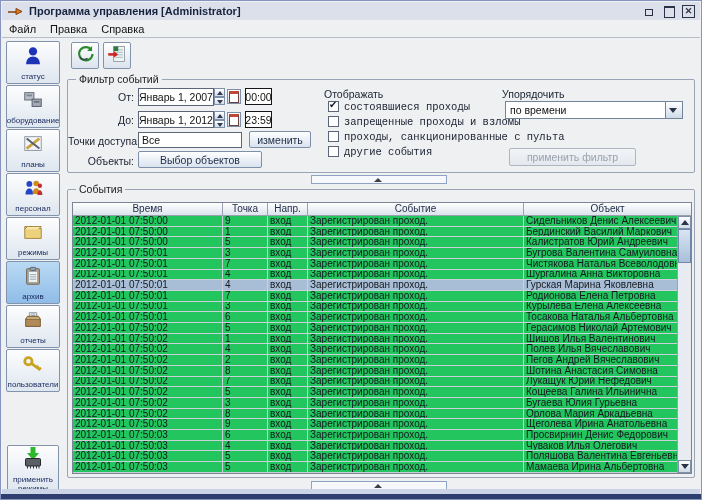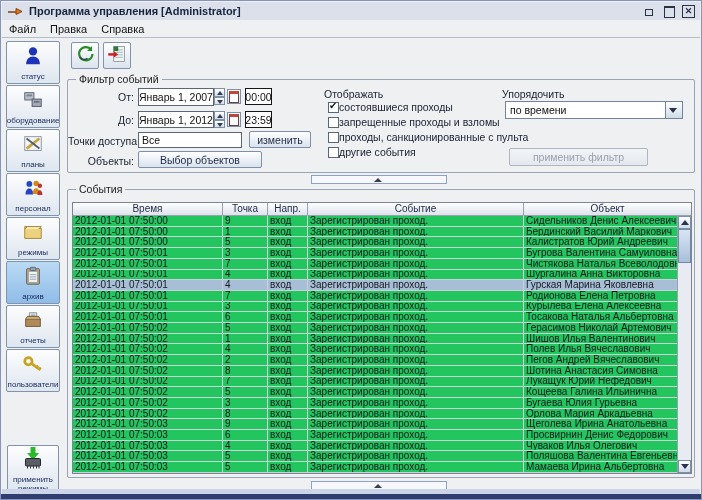--- a/index.html
+++ b/index.html
@@ -48,21 +48,21 @@
     box-sizing:border-box;font-size:10.5px;color:#1c2a44;display:flex;align-items:center;justify-content:center;white-space:nowrap;}
   .btn.disabled{background:linear-gradient(#f2f4f7,#e4e8ee);border-color:#aeb6c2;color:#9aa2ae;}
   .spin{position:absolute;width:11px;height:17px;display:flex;flex-direction:column;}
   .spin span{flex:1;background:linear-gradient(#fff,#d4dde9);border:1px solid #7e90a8;position:relative;}
   .spin span::after{content:"";position:absolute;left:2px;border-left:3px solid transparent;border-right:3px solid transparent;}
   .spin .up::after{top:2px;border-bottom:4px solid #333c50;}
   .spin .dn::after{top:2px;border-top:4px solid #333c50;}
   .calbtn{position:absolute;width:14px;height:15px;background:linear-gradient(#fff,#d4dde9);
     border:1px solid #7e90a8;box-sizing:border-box;display:flex;align-items:center;justify-content:center;}
   .calglyph{width:8px;height:8px;background:#fff;border:1px solid #6a4040;border-top:3px solid #c04838;}
-  .cbrow{position:absolute;display:flex;align-items:center;}
+  .cbrow{position:absolute;display:flex;align-items:flex-start;gap:5px;font-family:Liberation Mono, monospace;}
   .cbbox{width:11px;height:11px;background:#fff;border:1px solid #5a6578;box-sizing:border-box;position:relative;}
   .cbbox.checked::after{content:"✔";position:absolute;top:-3px;left:0;font-size:10px;color:#101822;
     font-family:"DejaVu Sans",sans-serif;}
   .cblabel{font-size:10.5px;color:#1a2030;white-space:nowrap;}
   .dd{position:absolute;background:#fff;border:1px solid #72849c;box-sizing:border-box;}
   .dd .val{position:absolute;left:4px;top:2px;font-size:10.5px;color:#111;white-space:nowrap;}
   .dd .ddbtn{position:absolute;right:0;top:0;bottom:0;width:16px;background:linear-gradient(#fff,#cfdbe8);
     border-left:1px solid #72849c;}
   .dd .ddbtn::after{content:"";position:absolute;left:3px;top:6px;border-left:4px solid transparent;
     border-right:4px solid transparent;border-top:5px solid #2a3448;}
@@ -267,21 +267,21 @@
     <div class="cbrow" style="left:260px;top:66px">
       <span class="cbbox"></span>
       <span class="cblabel">другие события</span>
     </div>
 
     <span class="lab" style="left:434px;top:8px">Упорядочить</span>
     <div class="dd" style="left:437px;top:21px;width:178px;height:18px">
       <span class="val">по времени</span>
       <span class="ddbtn"></span>
     </div>
-    <div class="btn disabled" style="left:441px;top:68px;width:139px;height:18px">применить фильтр</div>
+    <div class="btn disabled" style="left:441px;top:68px;width:127px;height:18px">применить фильтр</div>
   </div>
 
   <div class="handle" style="left:310px;top:174px"></div>
 
   <div class="fieldset" style="left:66px;top:188px;width:628px;height:289px">
     <span class="legend">События</span>
     <div class="table">
       <div class="thead">
         <span class="th c0">Время</span>
         <span class="th c1">Точка</span>

